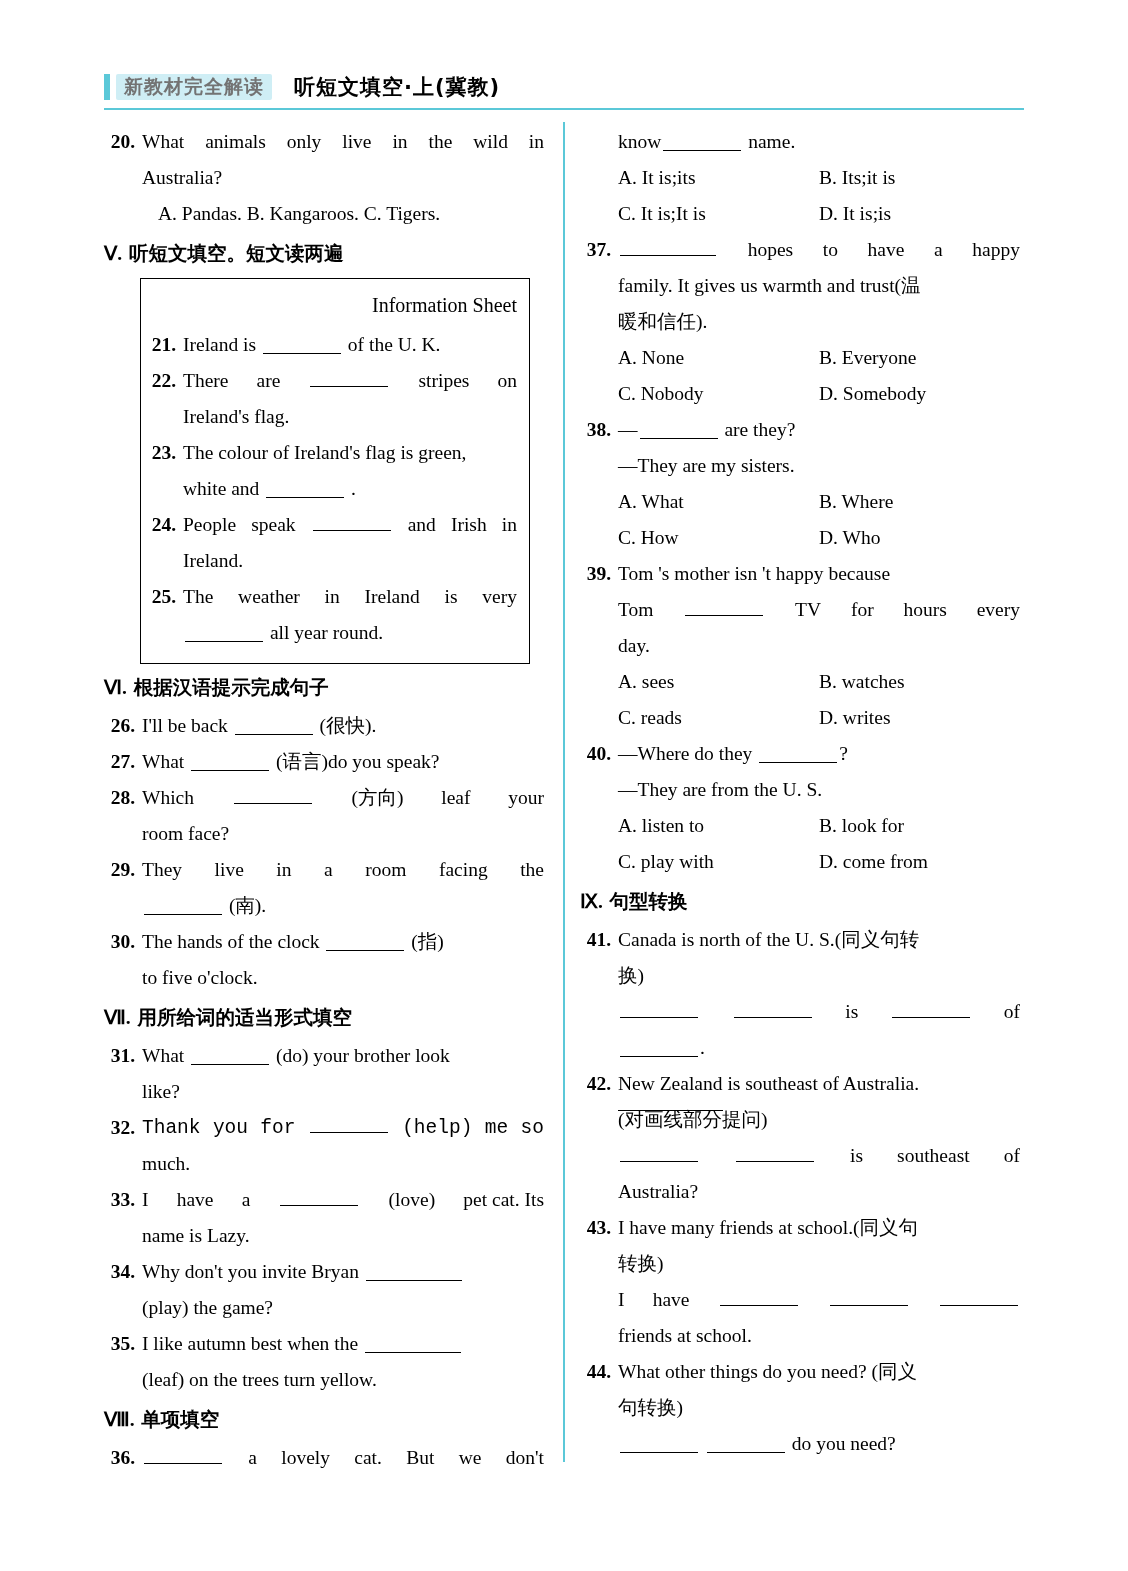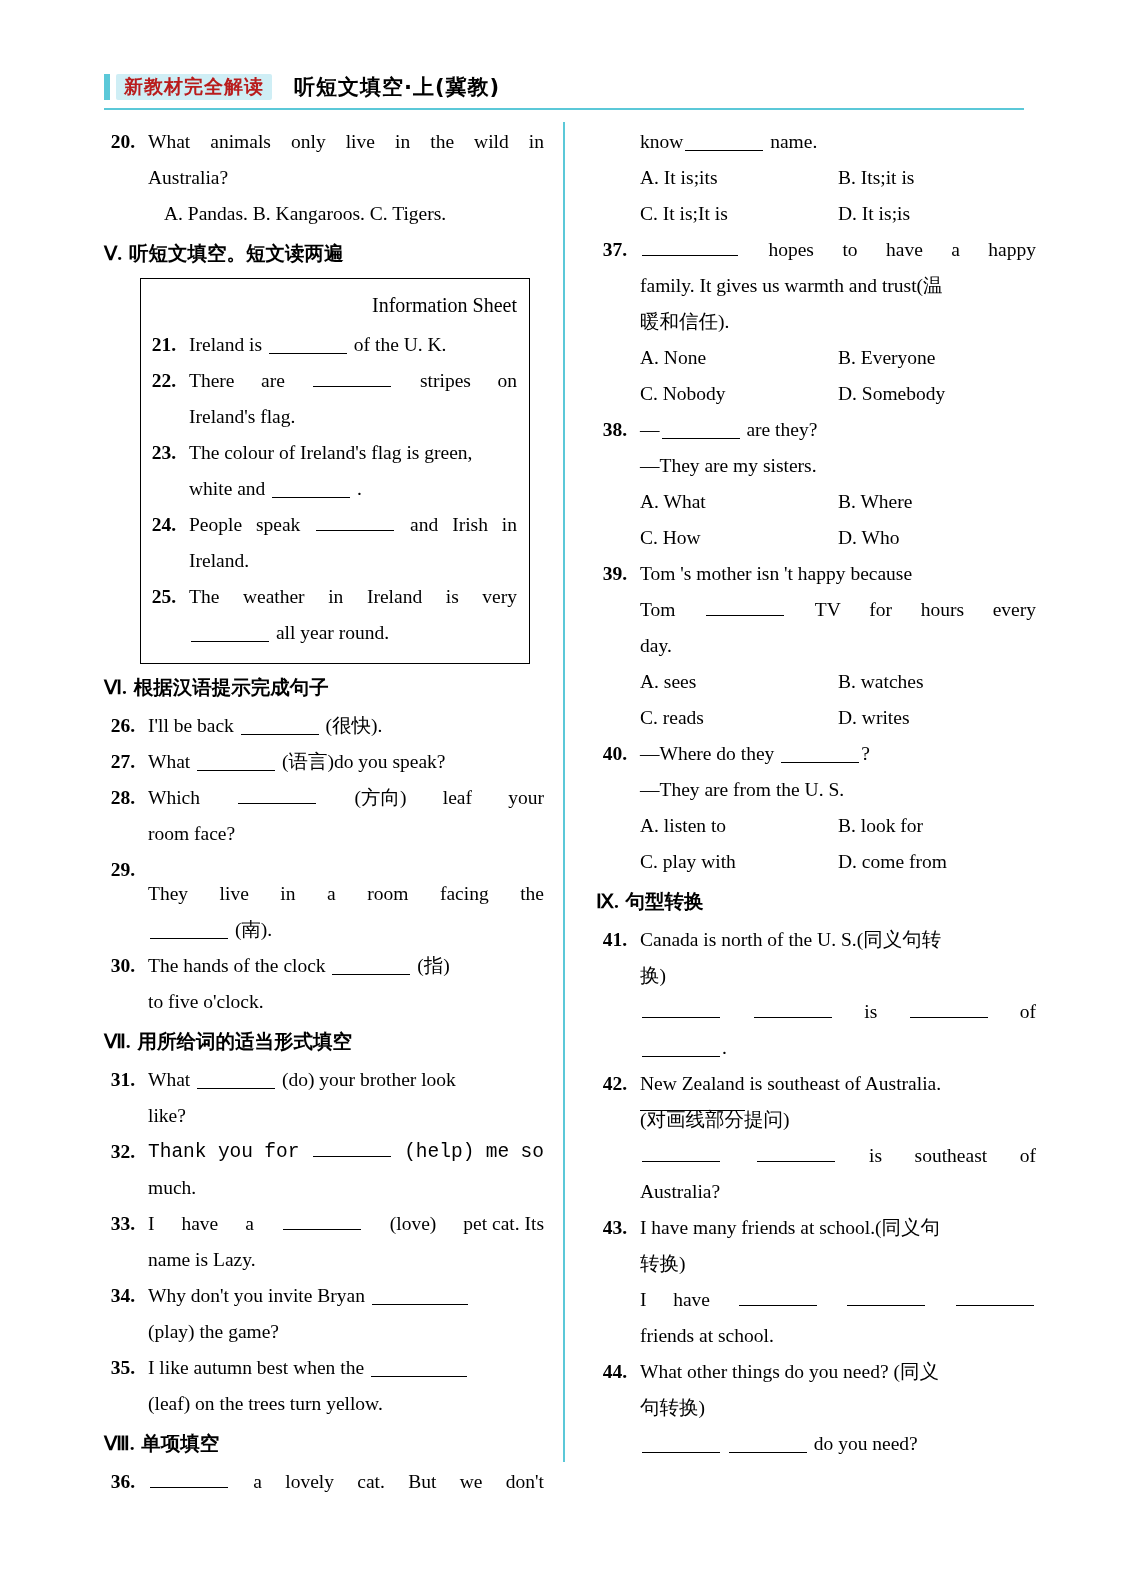--- a/index.html
+++ b/index.html
@@ -38,21 +38,21 @@
     background: #5bc8d8;
   }
   .hdr-bar {
     width: 6px;
     height: 26px;
     background: #5bc8d8;
     margin-right: 6px;
   }
   .hdr-badge {
     background: #cfeef5;
-    color: #b91c1c;
+    color: #737373;
     font-family: "DejaVu Sans", sans-serif;
     font-weight: bold;
     font-size: 19px;
     letter-spacing: 1px;
     padding: 3px 8px 4px 8px;
     border-radius: 2px;
     line-height: 1;
   }
   .hdr-title {
     margin-left: 22px;
@@ -63,35 +63,34 @@
   }
   
   .col {
     position: absolute;
     top: 124px;
     width: 440px;
     font-size: 19.5px;
     line-height: 36px;
   }
   .col-left { left: 104px; }
-  .col-right { left: 596px; }
+  .col-right { left: 580px; }
   .divider {
     position: absolute;
     left: 563px;
     top: 122px;
     width: 2px;
     height: 1340px;
     background: #5bc8d8;
   }
   
   .item {
     display: flex;
     align-items: flex-start;
     margin-bottom: 0px;
-    gap: 6px;
   }
   .num {
     flex: 0 0 auto;
     font-weight: bold;
     font-family: "Liberation Serif", serif;
     width: 38px;
     text-align: right;
     padding-right: 7px;
     box-sizing: border-box;
     font-size: 19.5px;
@@ -286,21 +285,21 @@
           <span>leaf</span>
           <span>your</span>
         </div>
         <div>room face?</div>
       </div>
     </div>
 
     <div class="item">
       <div class="num">29.</div>
       <div class="body">
-        <div style="display:flex;justify-content:space-between;align-items:center;margin-top:24px;">
+        <div style="display:flex;justify-content:space-between;align-items:center;">
           <span>They</span>
           <span>live</span>
           <span>in</span>
           <span>a</span>
           <span>room</span>
           <span>facing</span>
           <span>the</span>
         </div>
         <div>
           <span class="blank"></span>

